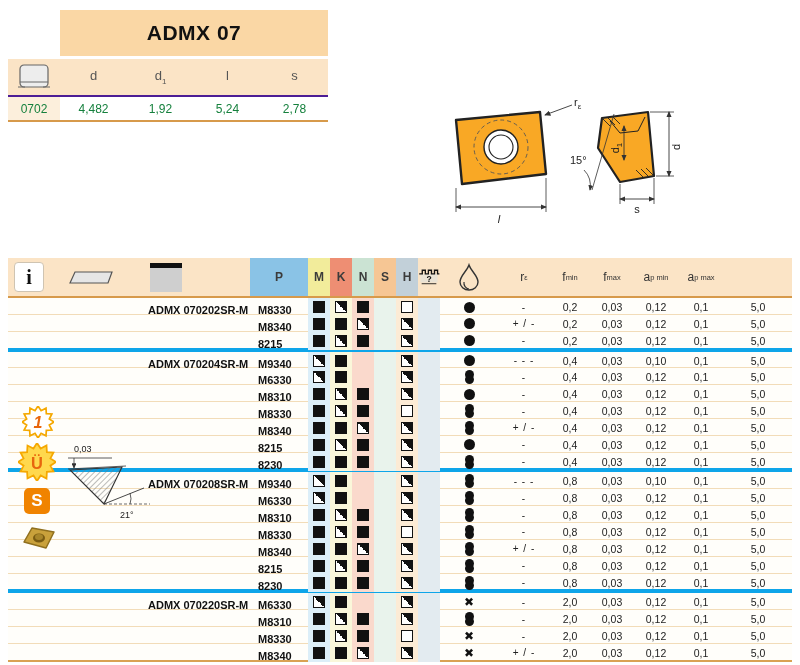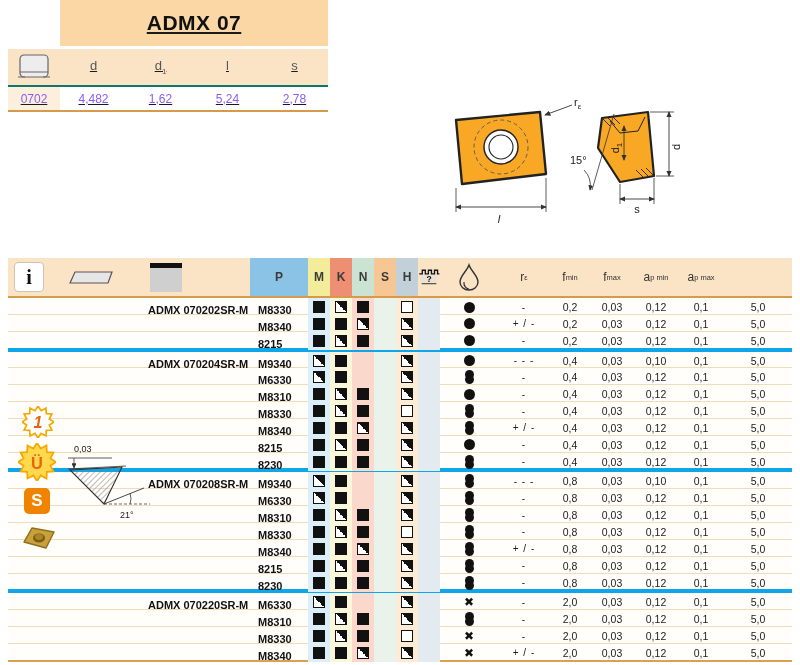--- a/index.html
+++ b/index.html
@@ -1,29 +1,29 @@
 <!DOCTYPE html>
 <html><head>
 <meta charset="utf-8">
 <style>
   html,body{margin:0;padding:0;background:#fff;}
   body{width:800px;height:665px;position:relative;font-family:"Liberation Sans",sans-serif;color:#1a1a1a;overflow:hidden;}
   .page{position:absolute;inset:0;}
 
   
-  .spec{position:absolute;left:8px;top:0;width:320px;text-decoration:underline;}
+  .spec{position:absolute;left:8px;top:10px;width:320px;}
   .spec-title-row{display:flex;height:46px;}
   .spec-corner{width:52px;background:#fff;}
   .spec-title{flex:1;background:#FAD7A5;display:flex;align-items:center;justify-content:center;
     font-size:21px;font-weight:bold;color:#111;letter-spacing:.5px;}
   .spec-head-row{display:flex;height:36px;background:#FBE4C6;margin-top:3px;align-items:center;}
   .sc0{width:52px;display:flex;justify-content:center;align-items:center;}
   .sc{width:67px;text-align:center;color:#555;font-size:13px;}
   .sc sub{font-size:8px;}
-  .spec-val-row{display:flex;height:23px;border-top:2px solid #0f766e;border-bottom:2px solid #D79A4B;align-items:center;font-size:12px;color:#8b5cf6;}
+  .spec-val-row{display:flex;height:23px;border-top:2px solid #4c1d95;border-bottom:2px solid #D79A4B;align-items:center;font-size:12px;color:#15803d;}
   .sv0{width:52px;text-align:center;background:#FCEFDC;height:100%;display:flex;align-items:center;justify-content:center;}
   .sv{width:67px;text-align:center;}
 
   
   .drawing{position:absolute;left:424px;top:92px;}
   .drawing text{font-size:11px;fill:#222;font-family:"Liberation Sans",sans-serif;}
 
   
   .mtable{position:absolute;left:8px;top:258px;width:784px;
     --cols:132px 110px 58px 22px 22px 22px 22px 22px 22px 58px 52px 40px 44px 44px 46px 1fr;}
@@ -91,21 +91,21 @@
         </svg>
       </div>
       <div class="sc"><span>d</span><sub></sub></div>
       <div class="sc"><span>d</span><sub>1</sub></div>
       <div class="sc"><span>l</span><sub></sub></div>
       <div class="sc"><span>s</span><sub></sub></div>
     </div>
     <div class="spec-val-row">
       <div class="sv0">0702</div>
       <div class="sv">4,482</div>
-      <div class="sv">1,62</div>
+      <div class="sv">1,92</div>
       <div class="sv">5,24</div>
       <div class="sv">2,78</div>
     </div>
   </div>
 
   <div class="drawing">
     <svg width="290" height="145" viewBox="0 0 290 145">
       <defs>
         <marker id="ah" markerWidth="7" markerHeight="6" refX="6" refY="3" orient="auto">
           <path d="M0,0 L7,3 L0,6 Z" fill="#333"></path>

